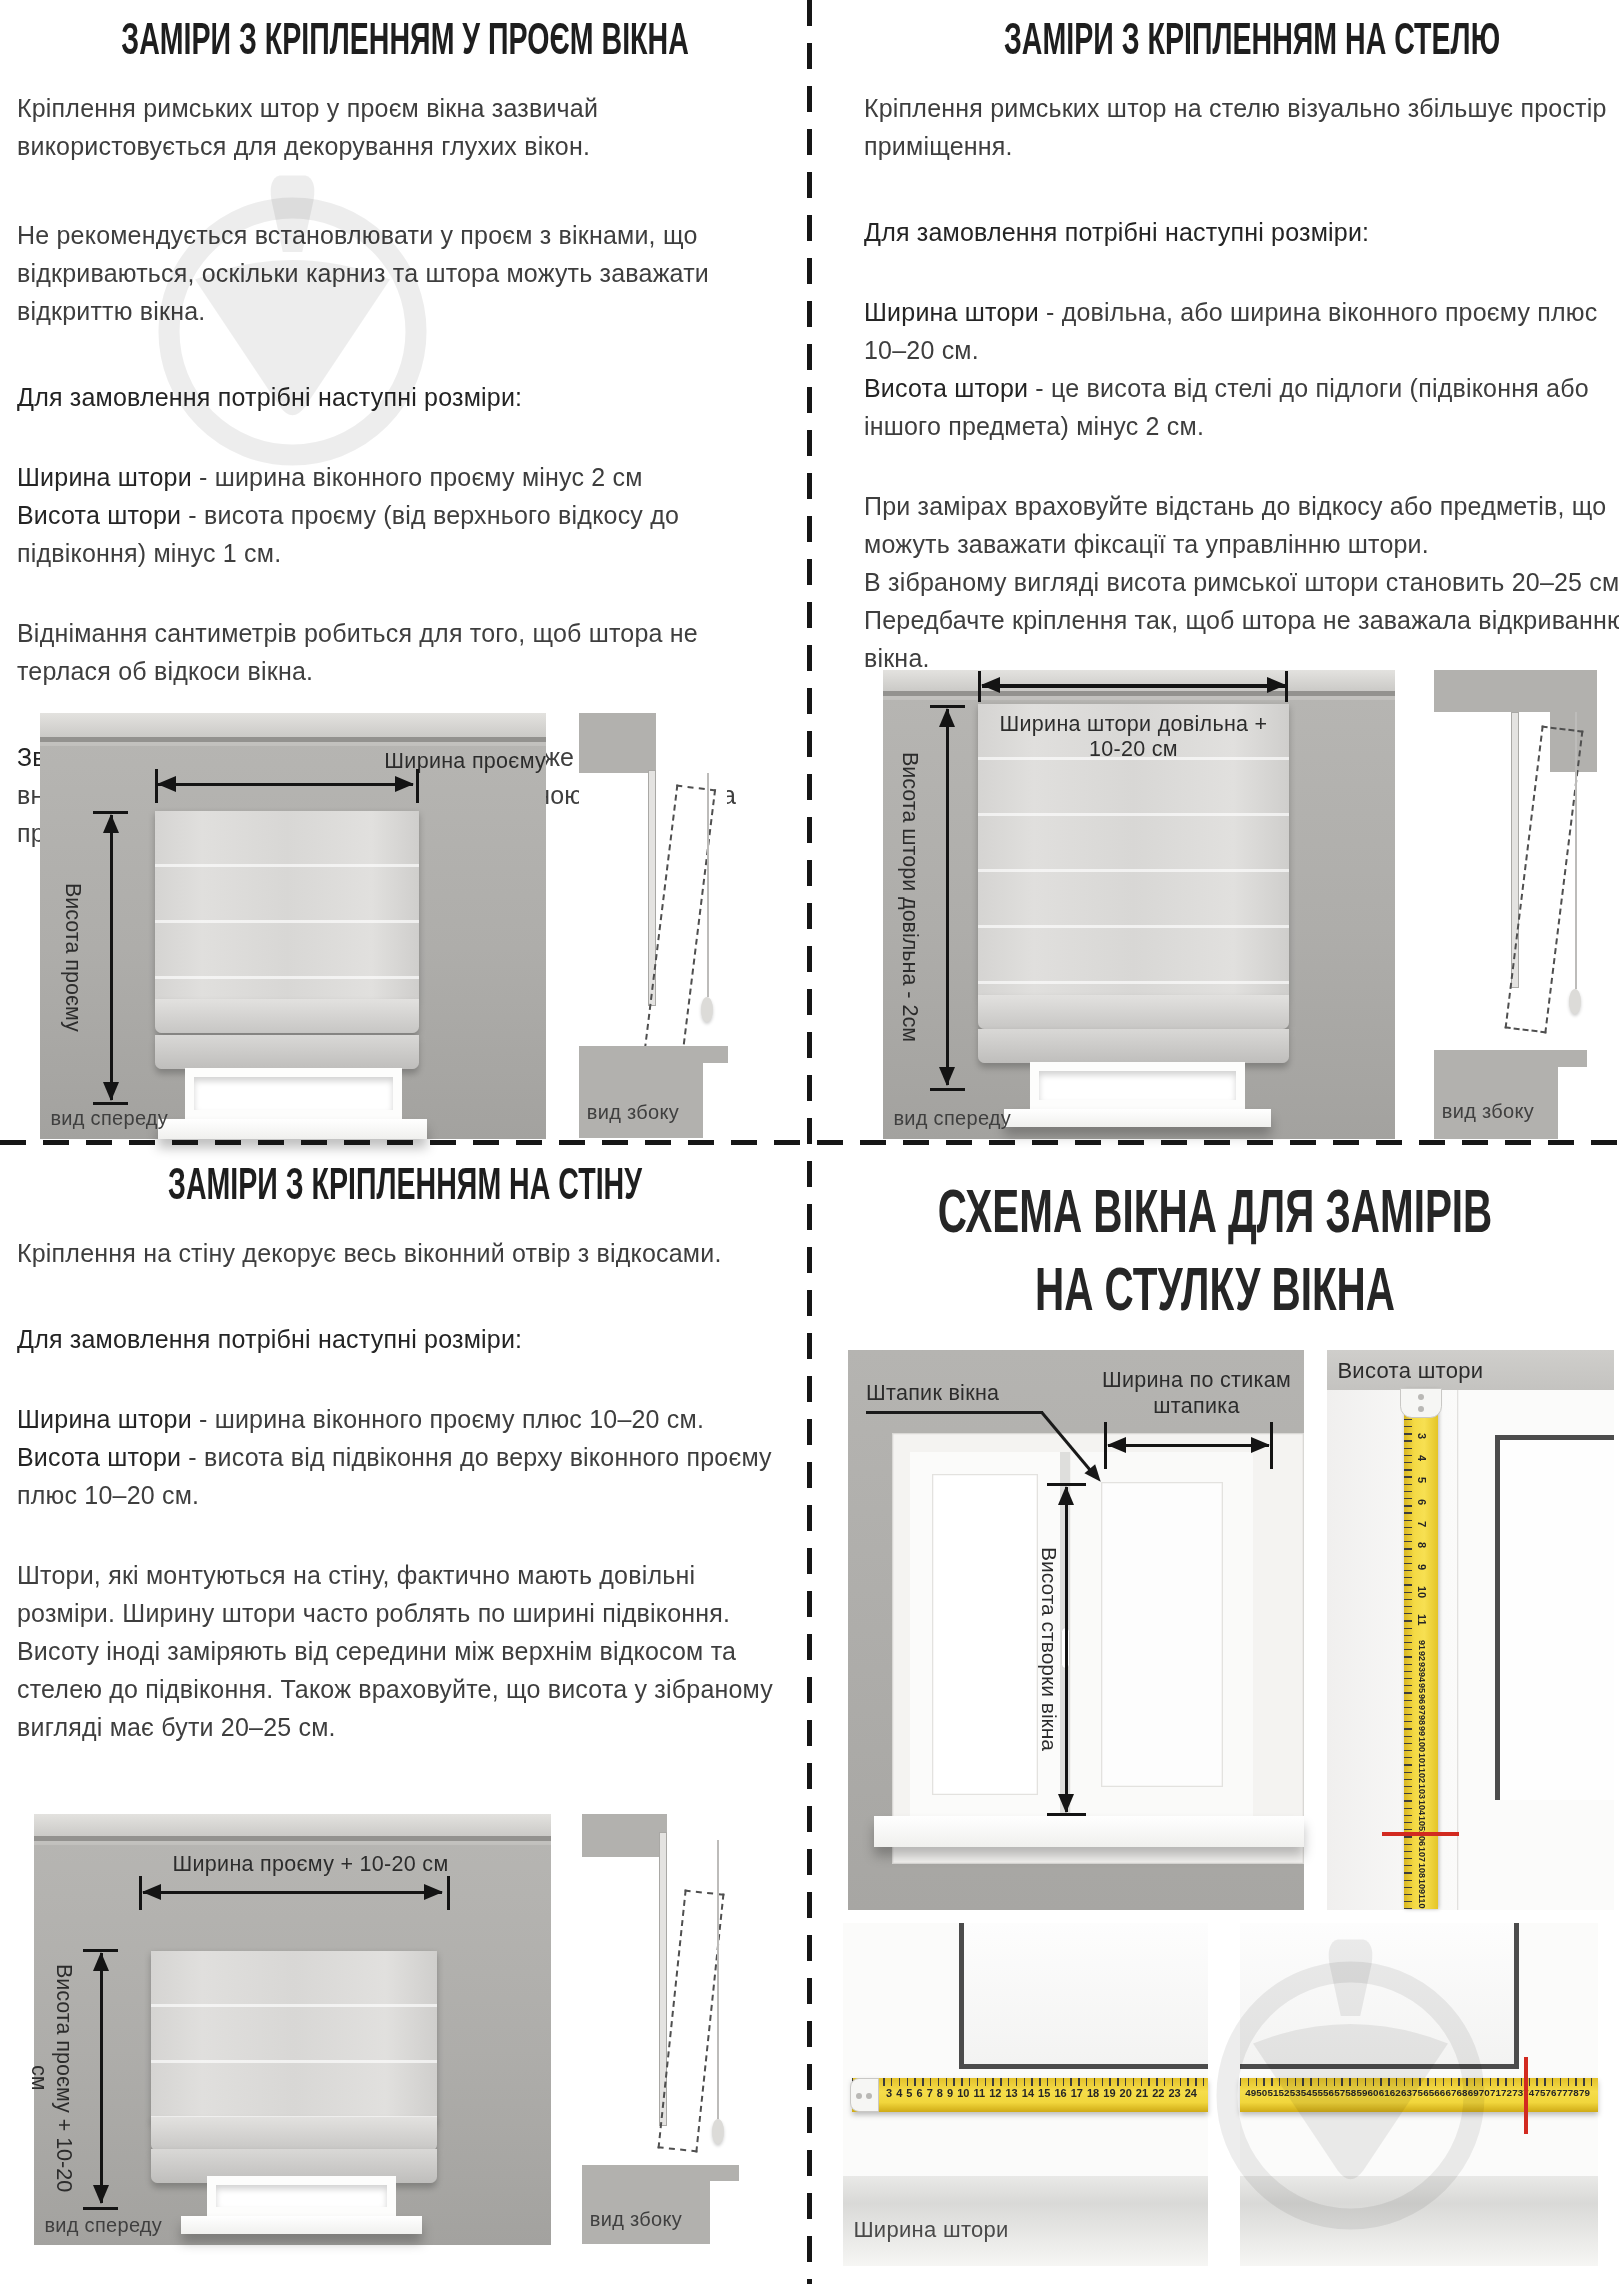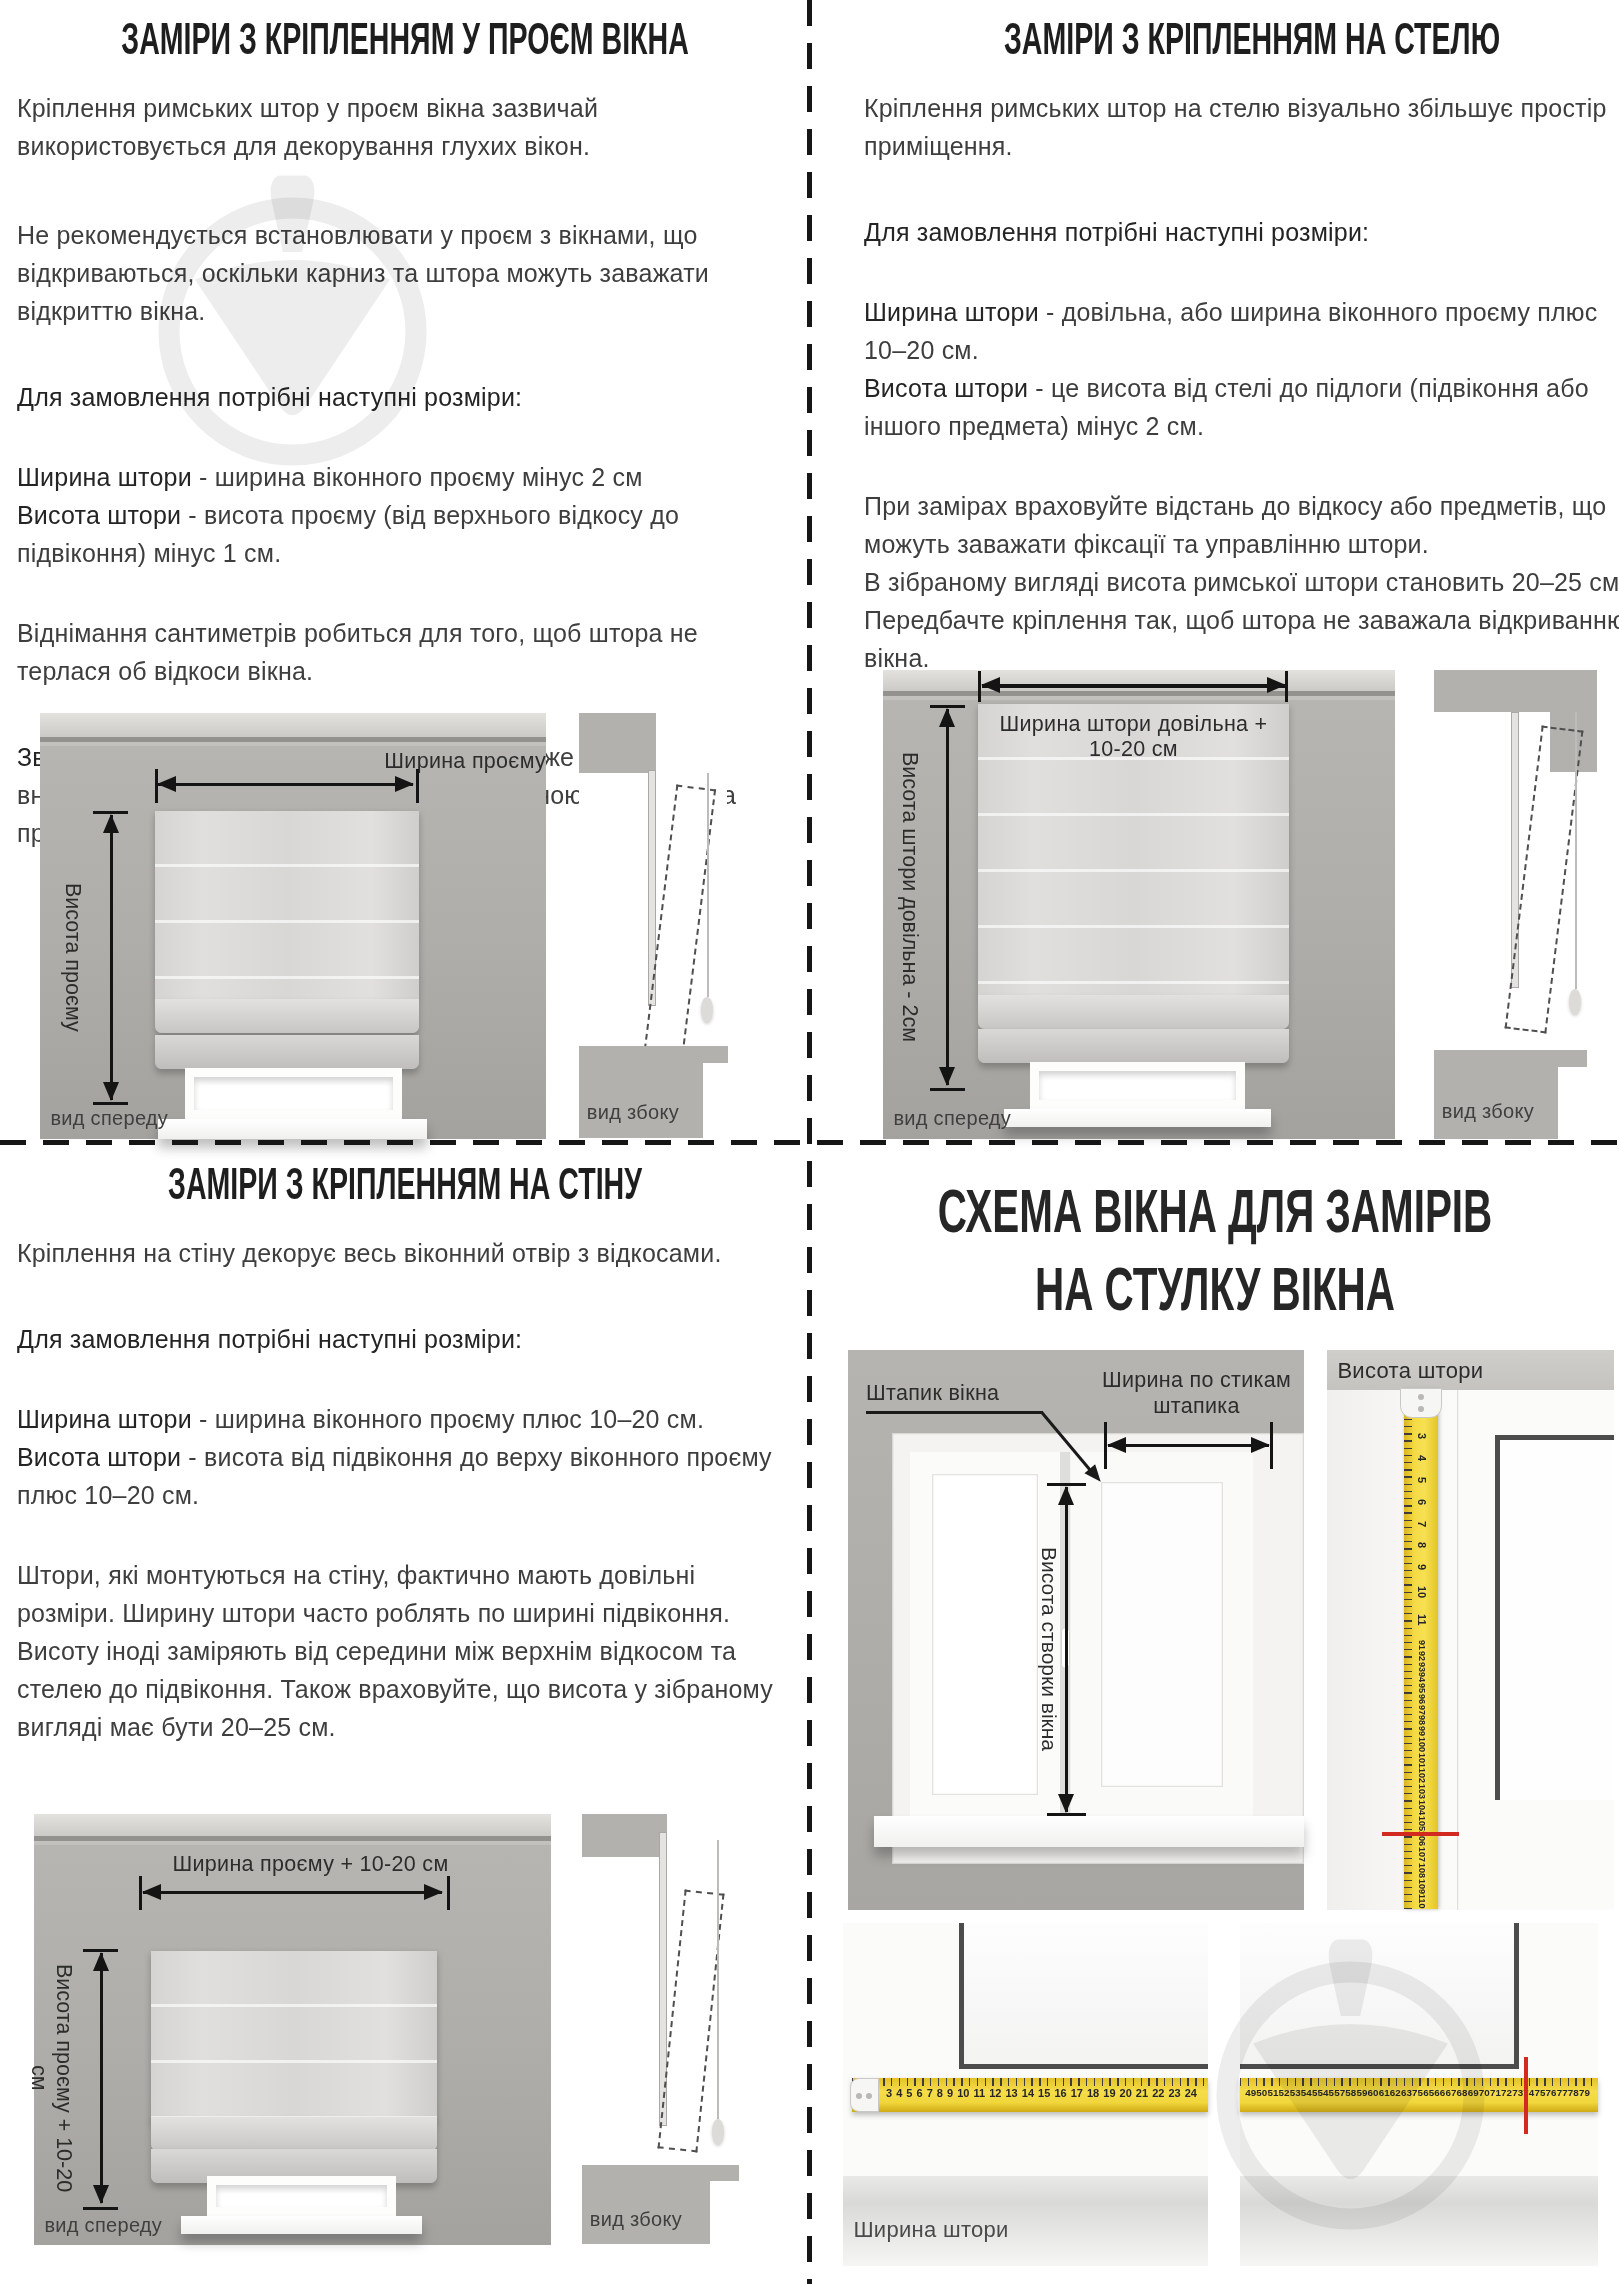--- a/index.html
+++ b/index.html
@@ -375,21 +375,21 @@
           <div class="ticks"></div>
         </div>
       <div class="hnums small" style="left:5.2px;top:164px;width:345px">
           <span>49</span>
           <span>50</span>
           <span>51</span>
           <span>52</span>
           <span>53</span>
           <span>54</span>
           <span>55</span>
-          <span>45</span>
+          <span>56</span>
           <span>57</span>
           <span>58</span>
           <span>59</span>
           <span>60</span>
           <span>61</span>
           <span>62</span>
           <span>63</span>
           <span>75</span>
           <span>65</span>
           <span>66</span>

